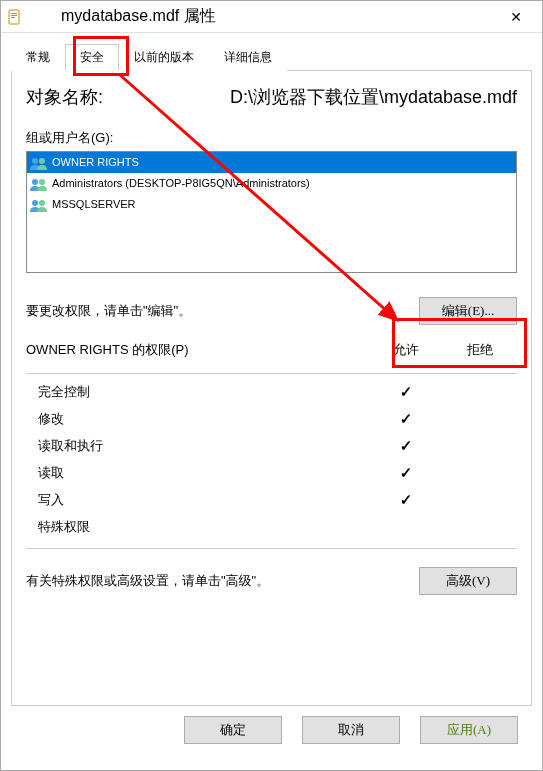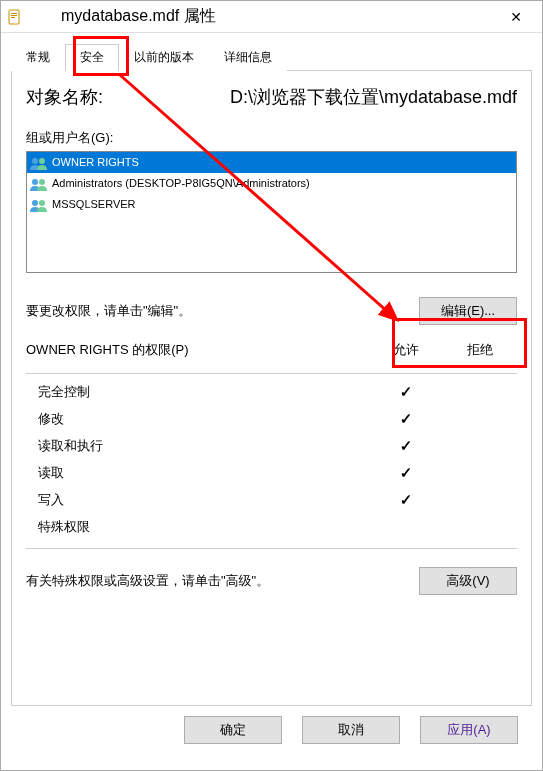--- a/index.html
+++ b/index.html
@@ -43,23 +43,23 @@
   }
   .listitem {
     display: flex; align-items: flex-end; padding: 1px 2px; font-size: 11px; line-height: 19px;
   }
   .listitem.selected { background: #0078d7; color: #fff; }
   .listitem .usericon { width: 20px; height: 16px; margin-right: 3px; display: inline-flex; align-items: center; justify-content: center; }
   .edit-row { display: flex; align-items: center; margin-bottom: 16px; }
   .edit-row .txt { font-size: 13px; flex: 1; }
   .btn {
     min-width: 98px; height: 28px; background: #e1e1e1; border: 1px solid #adadad;
-    font-size: 13px; font-family: Liberation Sans, sans-serif; cursor: pointer; padding: 0 10px;
-  }
-  .btn.disabled { color: #4c1d95; cursor: default; }
+    font-size: 13px; font-family: Liberation Serif, serif; cursor: pointer; padding: 0 10px;
+  }
+  .btn.disabled { color: #4d7c0f; cursor: default; }
   .perm-header { display: flex; font-size: 13px; margin-bottom: 14px; }
   .perm-header .col-name { flex: 1; }
   .perm-header .col-allow { width: 74px; text-align: center; }
   .perm-header .col-deny { width: 74px; text-align: center; }
   .perm-table {
     border-top: 1px solid #ccc; border-bottom: 1px solid #ccc;
     padding: 4px 0 8px 0; margin-bottom: 18px;
   }
   .perm-row { display: flex; align-items: center; font-size: 13px; height: 27px; padding-left: 12px; }
   .perm-row .perm-name { flex: 1; }

